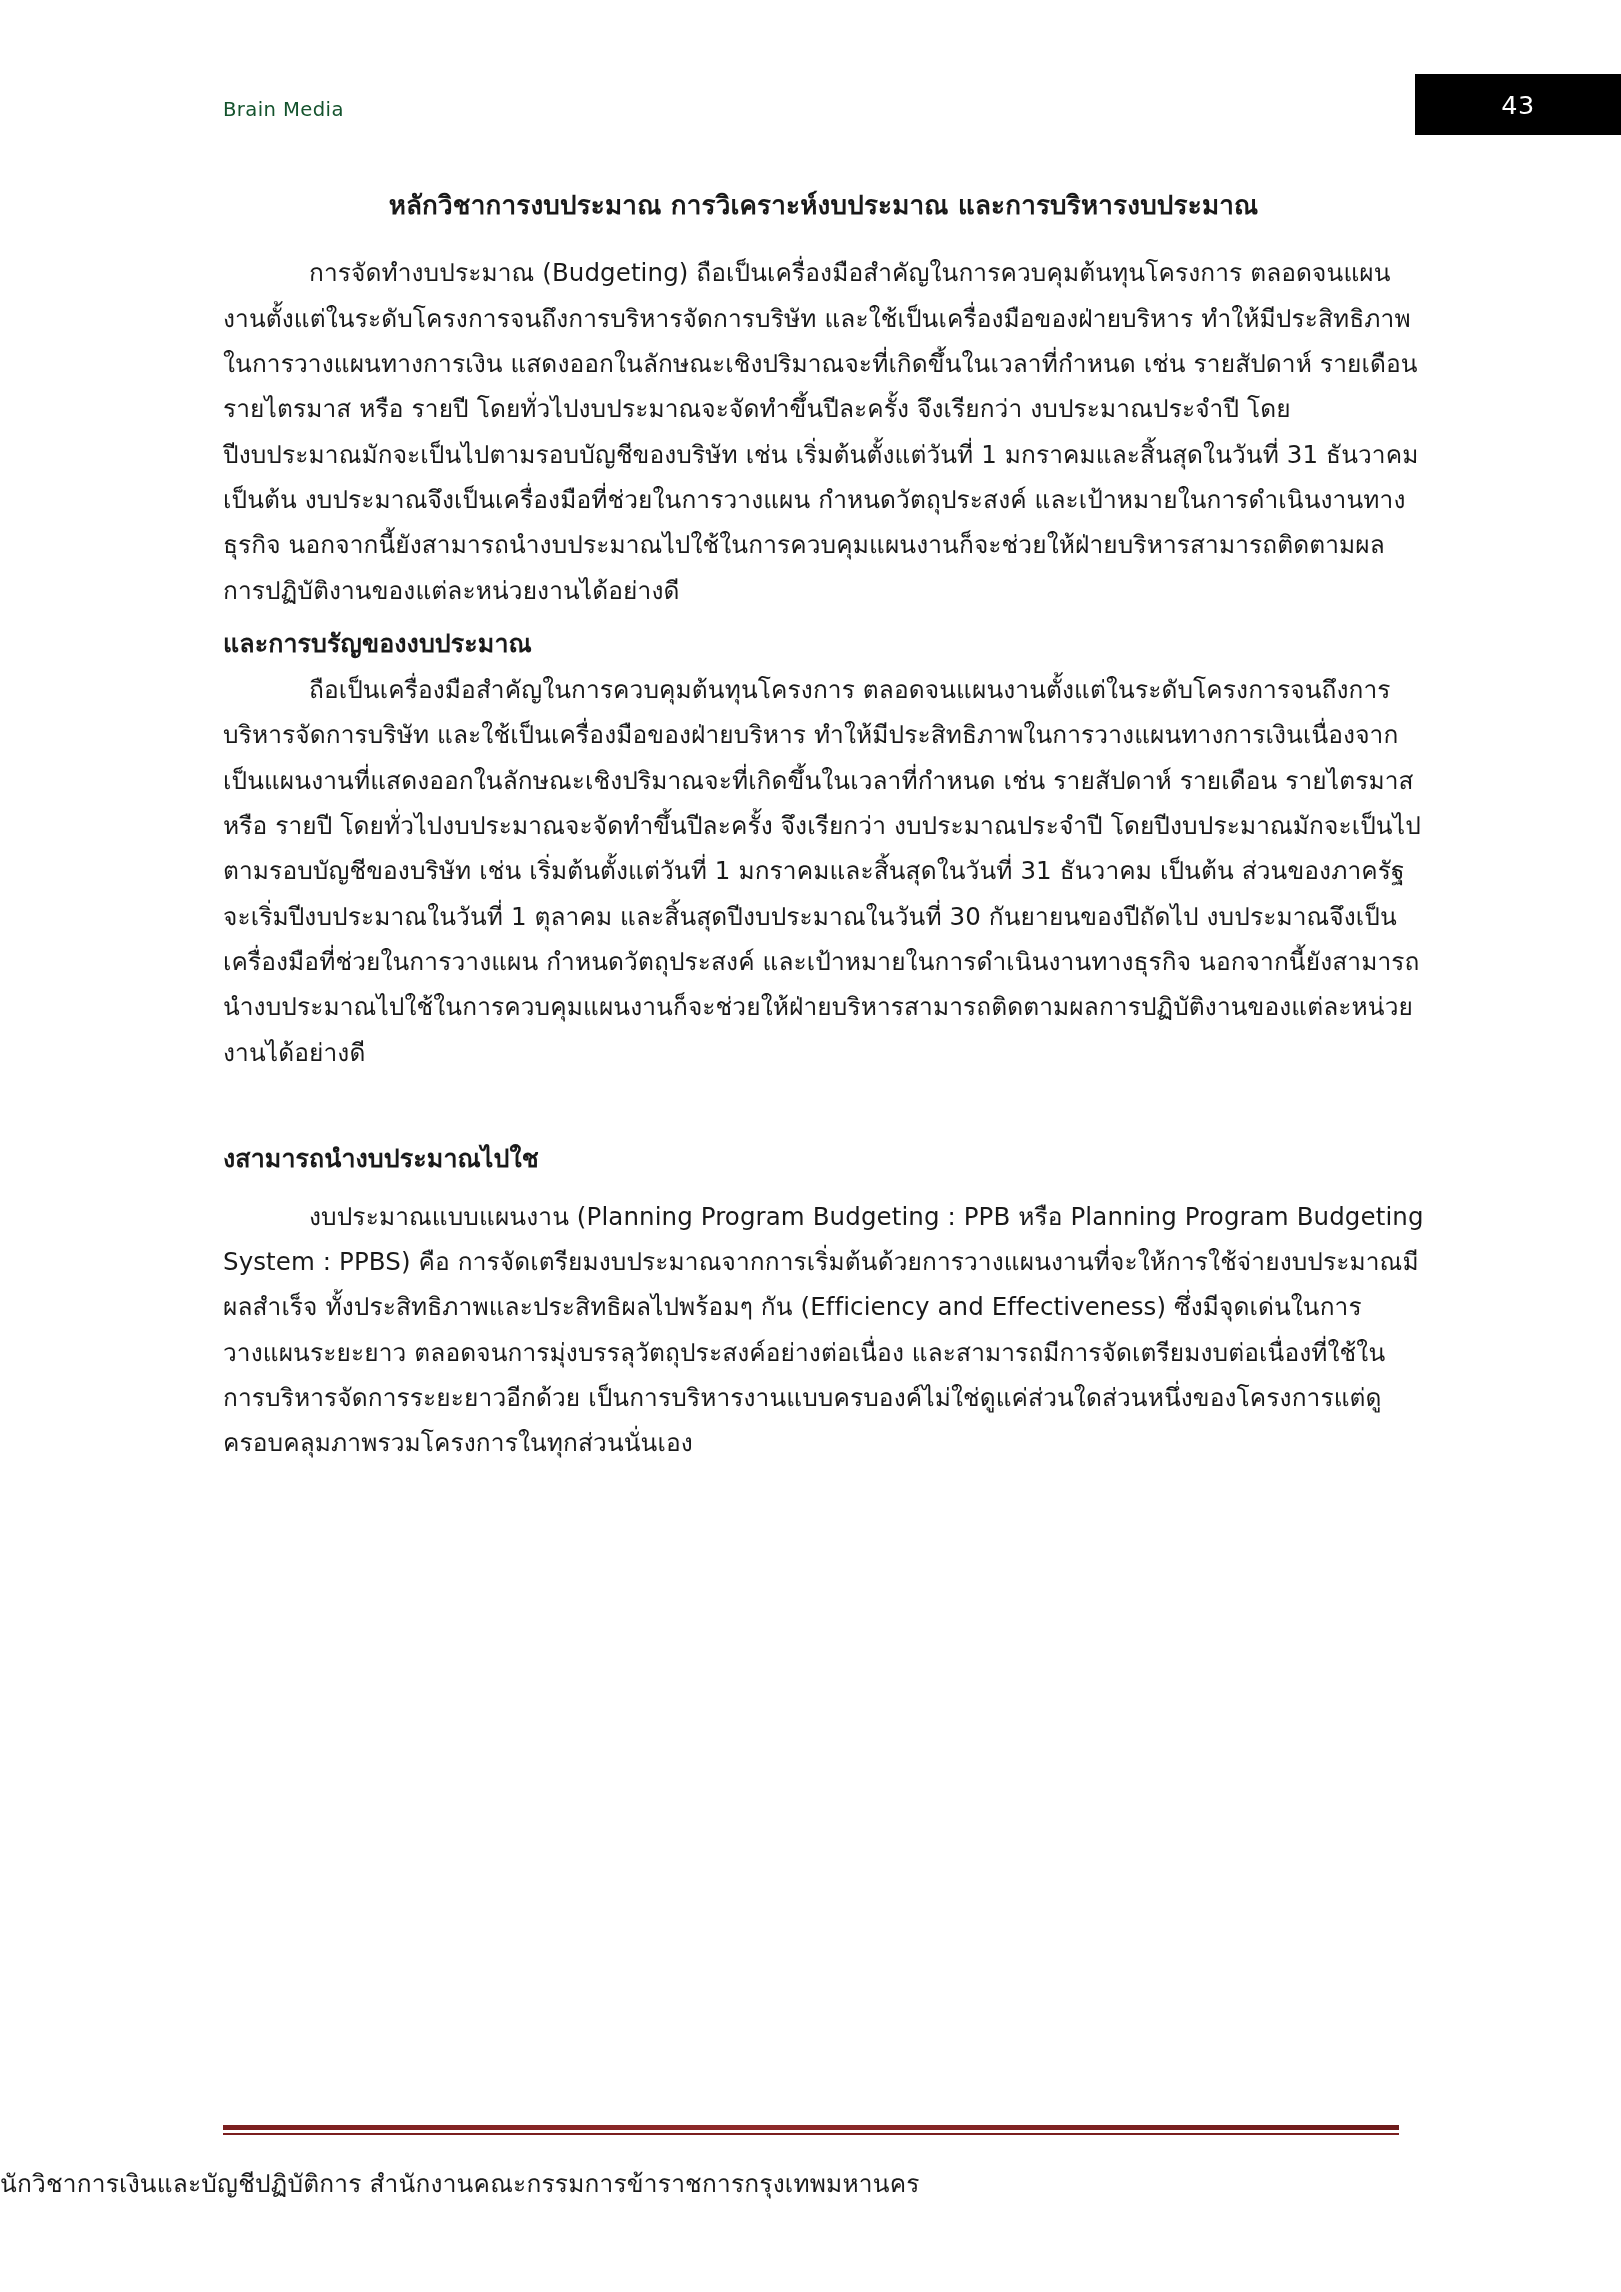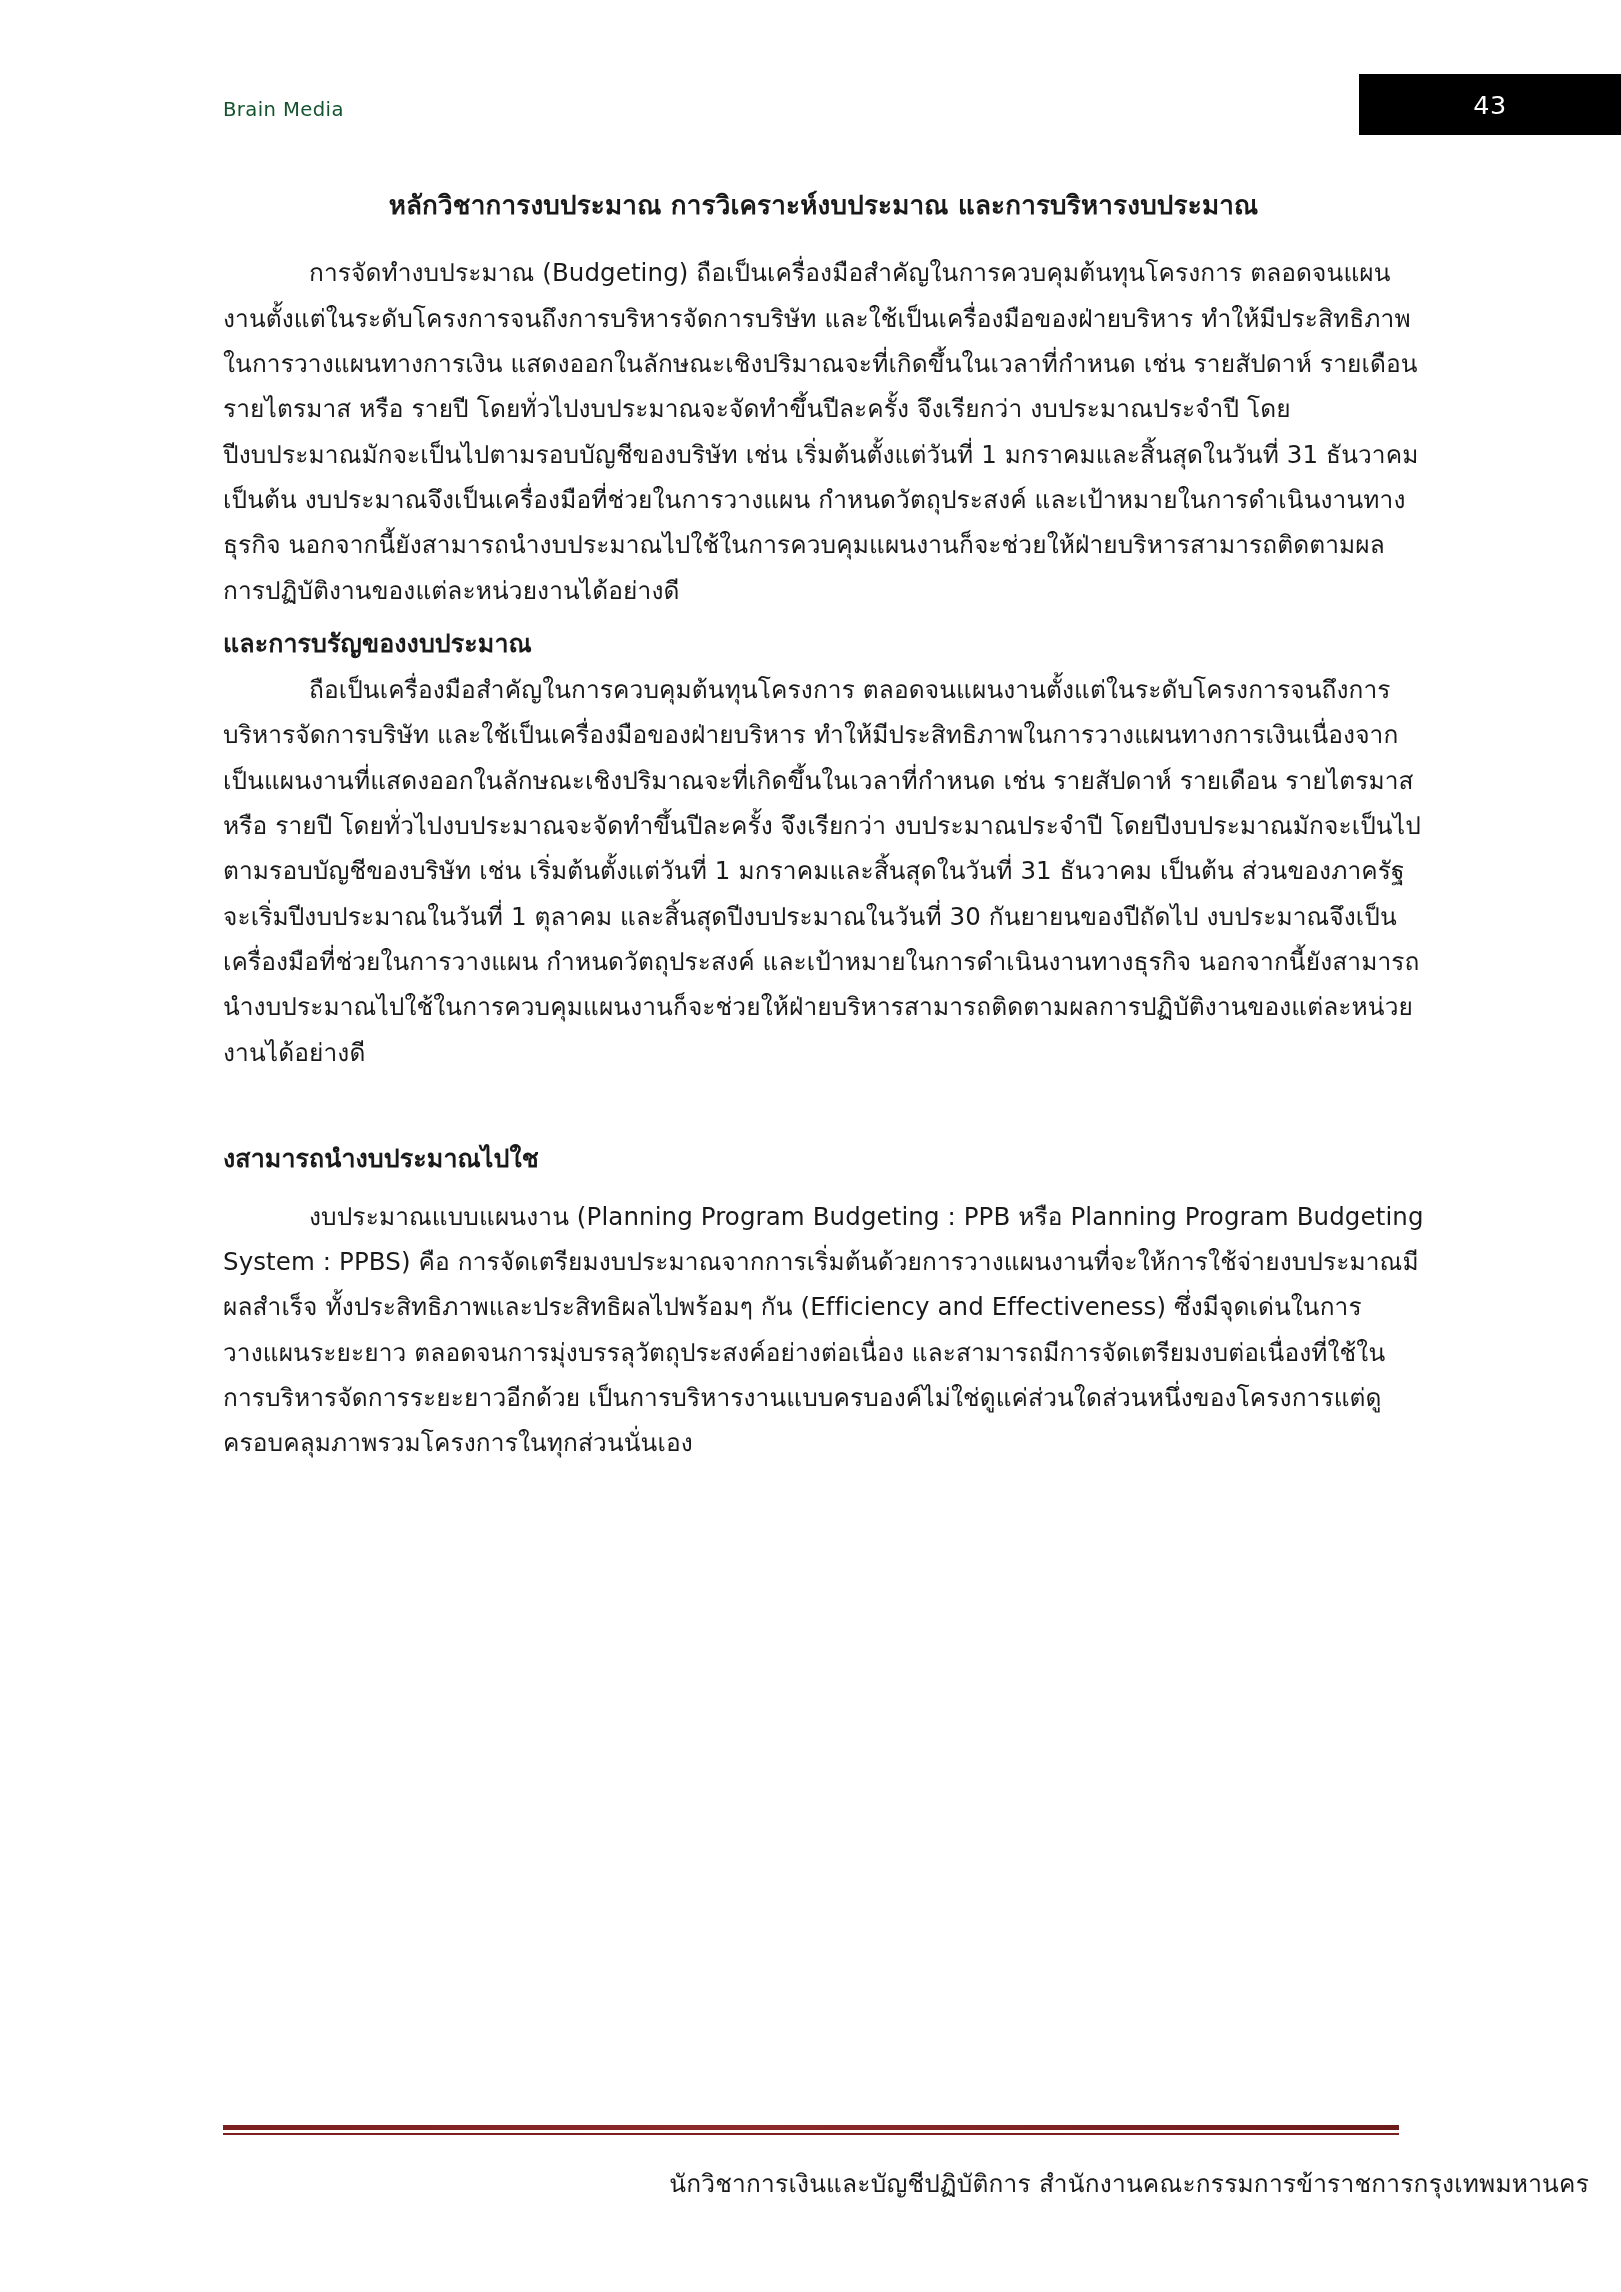--- a/index.html
+++ b/index.html
@@ -26,21 +26,21 @@
     left: 223px;
     font-size: 19.6px;
     color: #14532d;
     letter-spacing: 0.4px;
     font-family: "DejaVu Sans", "Liberation Sans", sans-serif;
   }
   .page-number-box {
     position: absolute;
     top: 74px;
     right: 0px;
-    width: 262px;
+    width: 206px;
     height: 61px;
     background: #000000;
     color: #ffffff;
     display: flex;
     align-items: center;
     justify-content: center;
     font-size: 25.5px;
     letter-spacing: 0.5px;
   }
   
@@ -87,21 +87,21 @@
   .footer-rule.second {
     top: 2133px;
     height: 2px;
     background: #7b1f1f;
   }
   .footer-text {
     position: absolute;
     top: 2164px;
     left: 0;
     width: 1589px;
-    text-align: right;
+    text-align: left;
     font-size: 24.5px;
     letter-spacing: 0.2px;
   }
 </style>
 </head>
 <body>
 
 <div class="page">
 
   <div class="header-brand">Brain Media</div>

